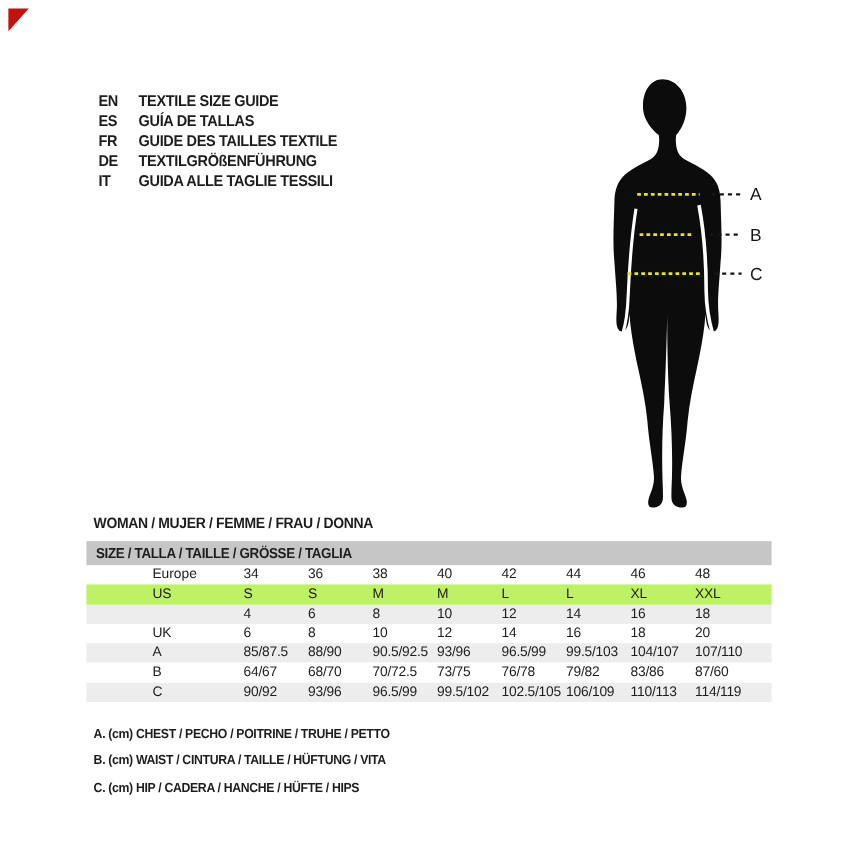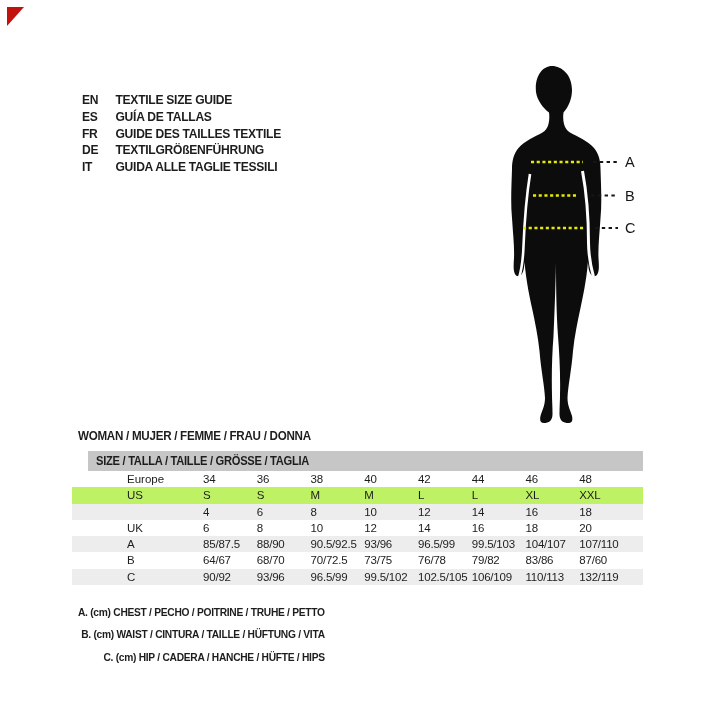--- a/index.html
+++ b/index.html
@@ -8,39 +8,39 @@
     font-family:"Liberation Sans","DejaVu Sans",sans-serif;color:#1d1d1d;
     overflow:hidden;
   }
   .abs{position:absolute;}
   .cond{transform:scaleX(0.93);transform-origin:0 50%;letter-spacing:-0.3px;white-space:nowrap;}
 
   
   .corner{left:7px;top:7px;width:0;height:0;border-top:19px solid #c3120e;border-right:17px solid transparent;}
 
   
-  .lang-block{left:82px;top:92px;}
+  .lang-block{left:82px;top:76px;}
   .lang-row{display:flex;height:16.8px;line-height:16.8px;font-size:13px;font-weight:700;}
   .lang-code{width:36px;flex:0 0 36px;}
 
   
   .fig{left:460px;top:50px;width:240px;height:390px;}
 
   
   .woman-line{left:78px;top:429px;font-size:12.5px;font-weight:700;}
 
   
   .size-table{left:72px;top:451px;width:571px;font-size:11.5px;}
   .thead{height:20px;line-height:20px;background:#c6c6c6;font-size:12px;font-weight:700;padding-left:8px;box-sizing:border-box;}
   .trow{display:flex;height:16.3px;line-height:16.3px;padding-left:8px;padding-right:10px;box-sizing:border-box;}
   .tlabel{width:76px;flex:0 0 76px;text-align:left;margin-left:47px;}
   .tcell{flex:1 1 0;letter-spacing:-0.2px;}
 
   
-  .legend{left:78px;top:601px;text-align:right;}
+  .legend{left:78px;top:601px;}
   .legend-row{height:22.3px;line-height:22.3px;font-size:11px;font-weight:700;}
 
   svg text{font-family:"Liberation Sans","DejaVu Sans",sans-serif;}
 </style>
 </head>
 <body>
 
 <div class="abs corner" style="border-top-color: rgb(195, 18, 14);"></div>
 
 <div class="abs lang-block">
@@ -126,21 +126,21 @@
 
     <line class="ydash" x1="63" y1="178" x2="125" y2="178" stroke="#e7ea00" stroke-width="2.4" stroke-dasharray="3.1,2.6"></line>
     <line class="kdash" x1="135" y1="178" x2="158" y2="178" stroke="#161616" stroke-width="1.9" stroke-dasharray="3.4,3.4"></line>
     <text x="165" y="183" font-size="14.5" fill="#161616">C</text>
   </svg>
 </div>
 
 <div class="abs woman-line cond">WOMAN / MUJER / FEMME / FRAU / DONNA</div>
 
 <div class="abs size-table">
-  <div class="thead" style="background: rgb(198, 198, 198); margin-left: 16px;">
+  <div class="thead" style="background: rgb(198, 198, 198);">
     <span class="cond" style="display:inline-block;">SIZE / TALLA / TAILLE / GRÖSSE / TAGLIA</span>
   </div>
   <div>
       <div class="trow">
         <div class="tlabel">Europe</div>
         <div class="tcell">34</div>
         <div class="tcell">36</div>
         <div class="tcell">38</div>
         <div class="tcell">40</div>
         <div class="tcell">42</div>
@@ -205,21 +205,21 @@
       </div>
       <div class="trow" style="background: rgb(237, 237, 237);">
         <div class="tlabel">C</div>
         <div class="tcell">90/92</div>
         <div class="tcell">93/96</div>
         <div class="tcell">96.5/99</div>
         <div class="tcell">99.5/102</div>
         <div class="tcell">102.5/105</div>
         <div class="tcell">106/109</div>
         <div class="tcell">110/113</div>
-        <div class="tcell">132/119</div>
+        <div class="tcell">114/119</div>
       </div>
     </div>
 </div>
 
 <div class="abs legend">
     <div class="legend-row cond">A. (cm) CHEST / PECHO / POITRINE / TRUHE / PETTO</div>
     <div class="legend-row cond">B. (cm) WAIST / CINTURA / TAILLE / HÜFTUNG / VITA</div>
     <div class="legend-row cond">C. (cm) HIP / CADERA / HANCHE / HÜFTE / HIPS</div>
   </div>
 

